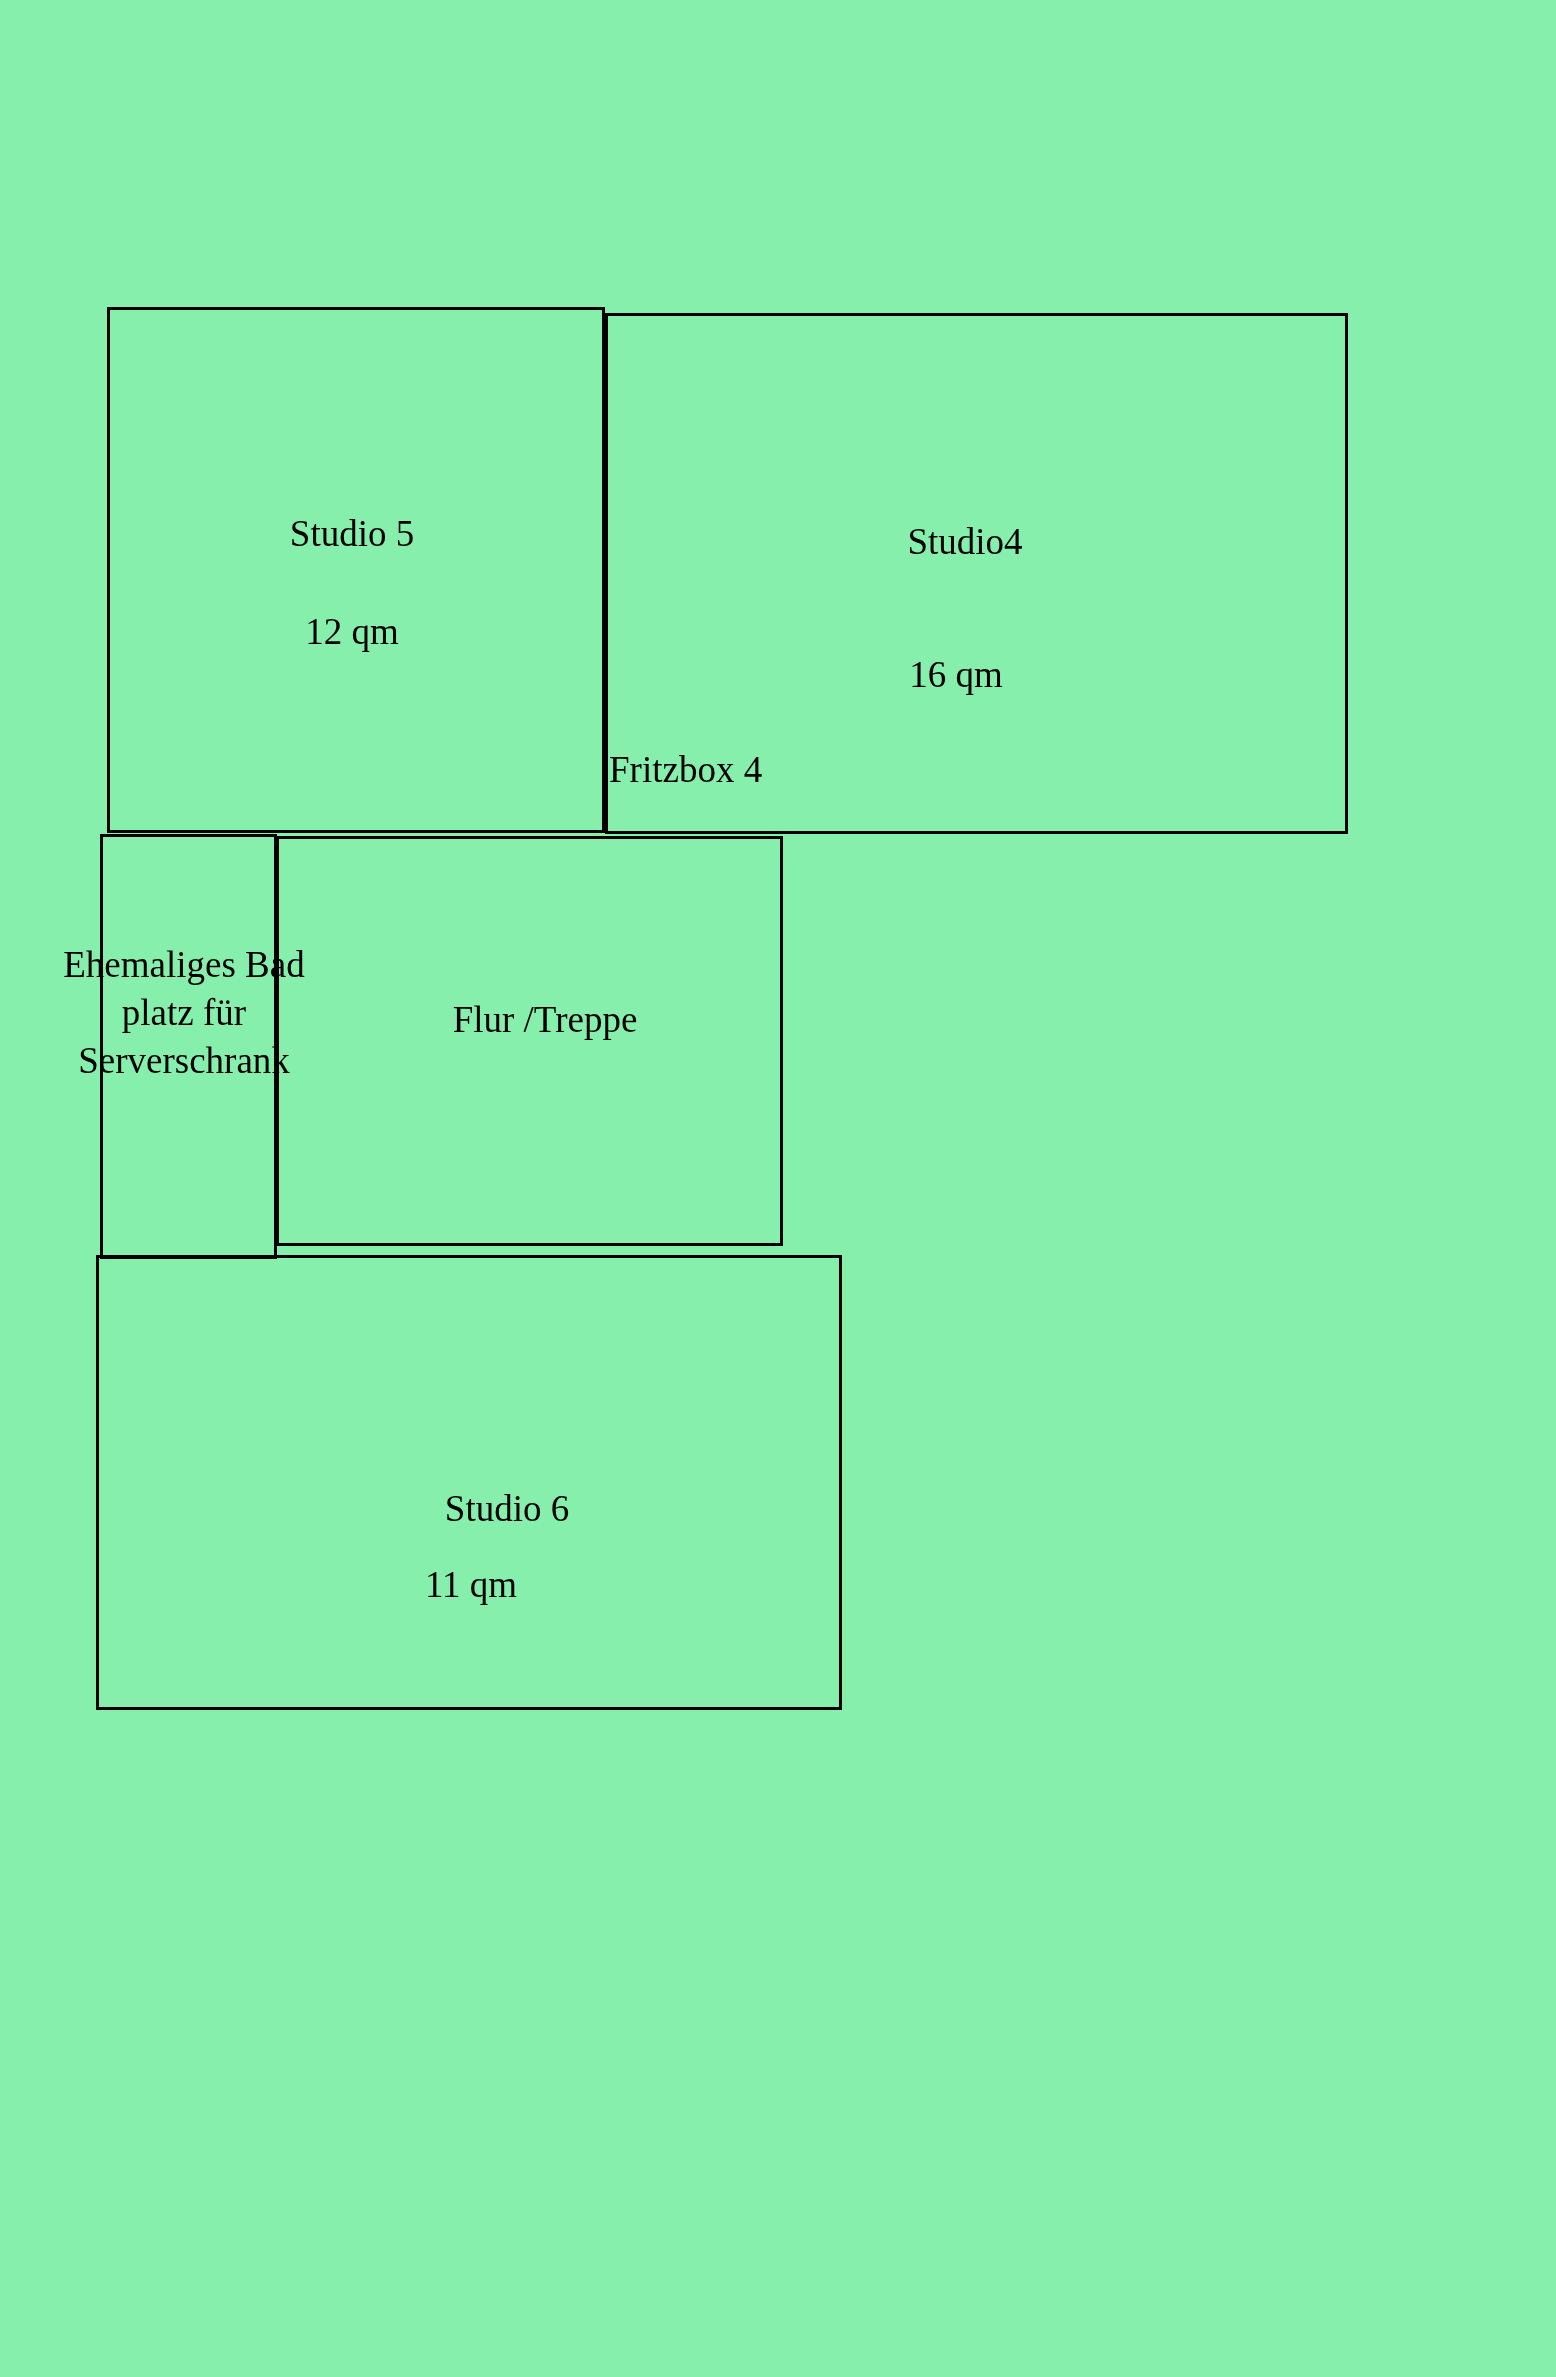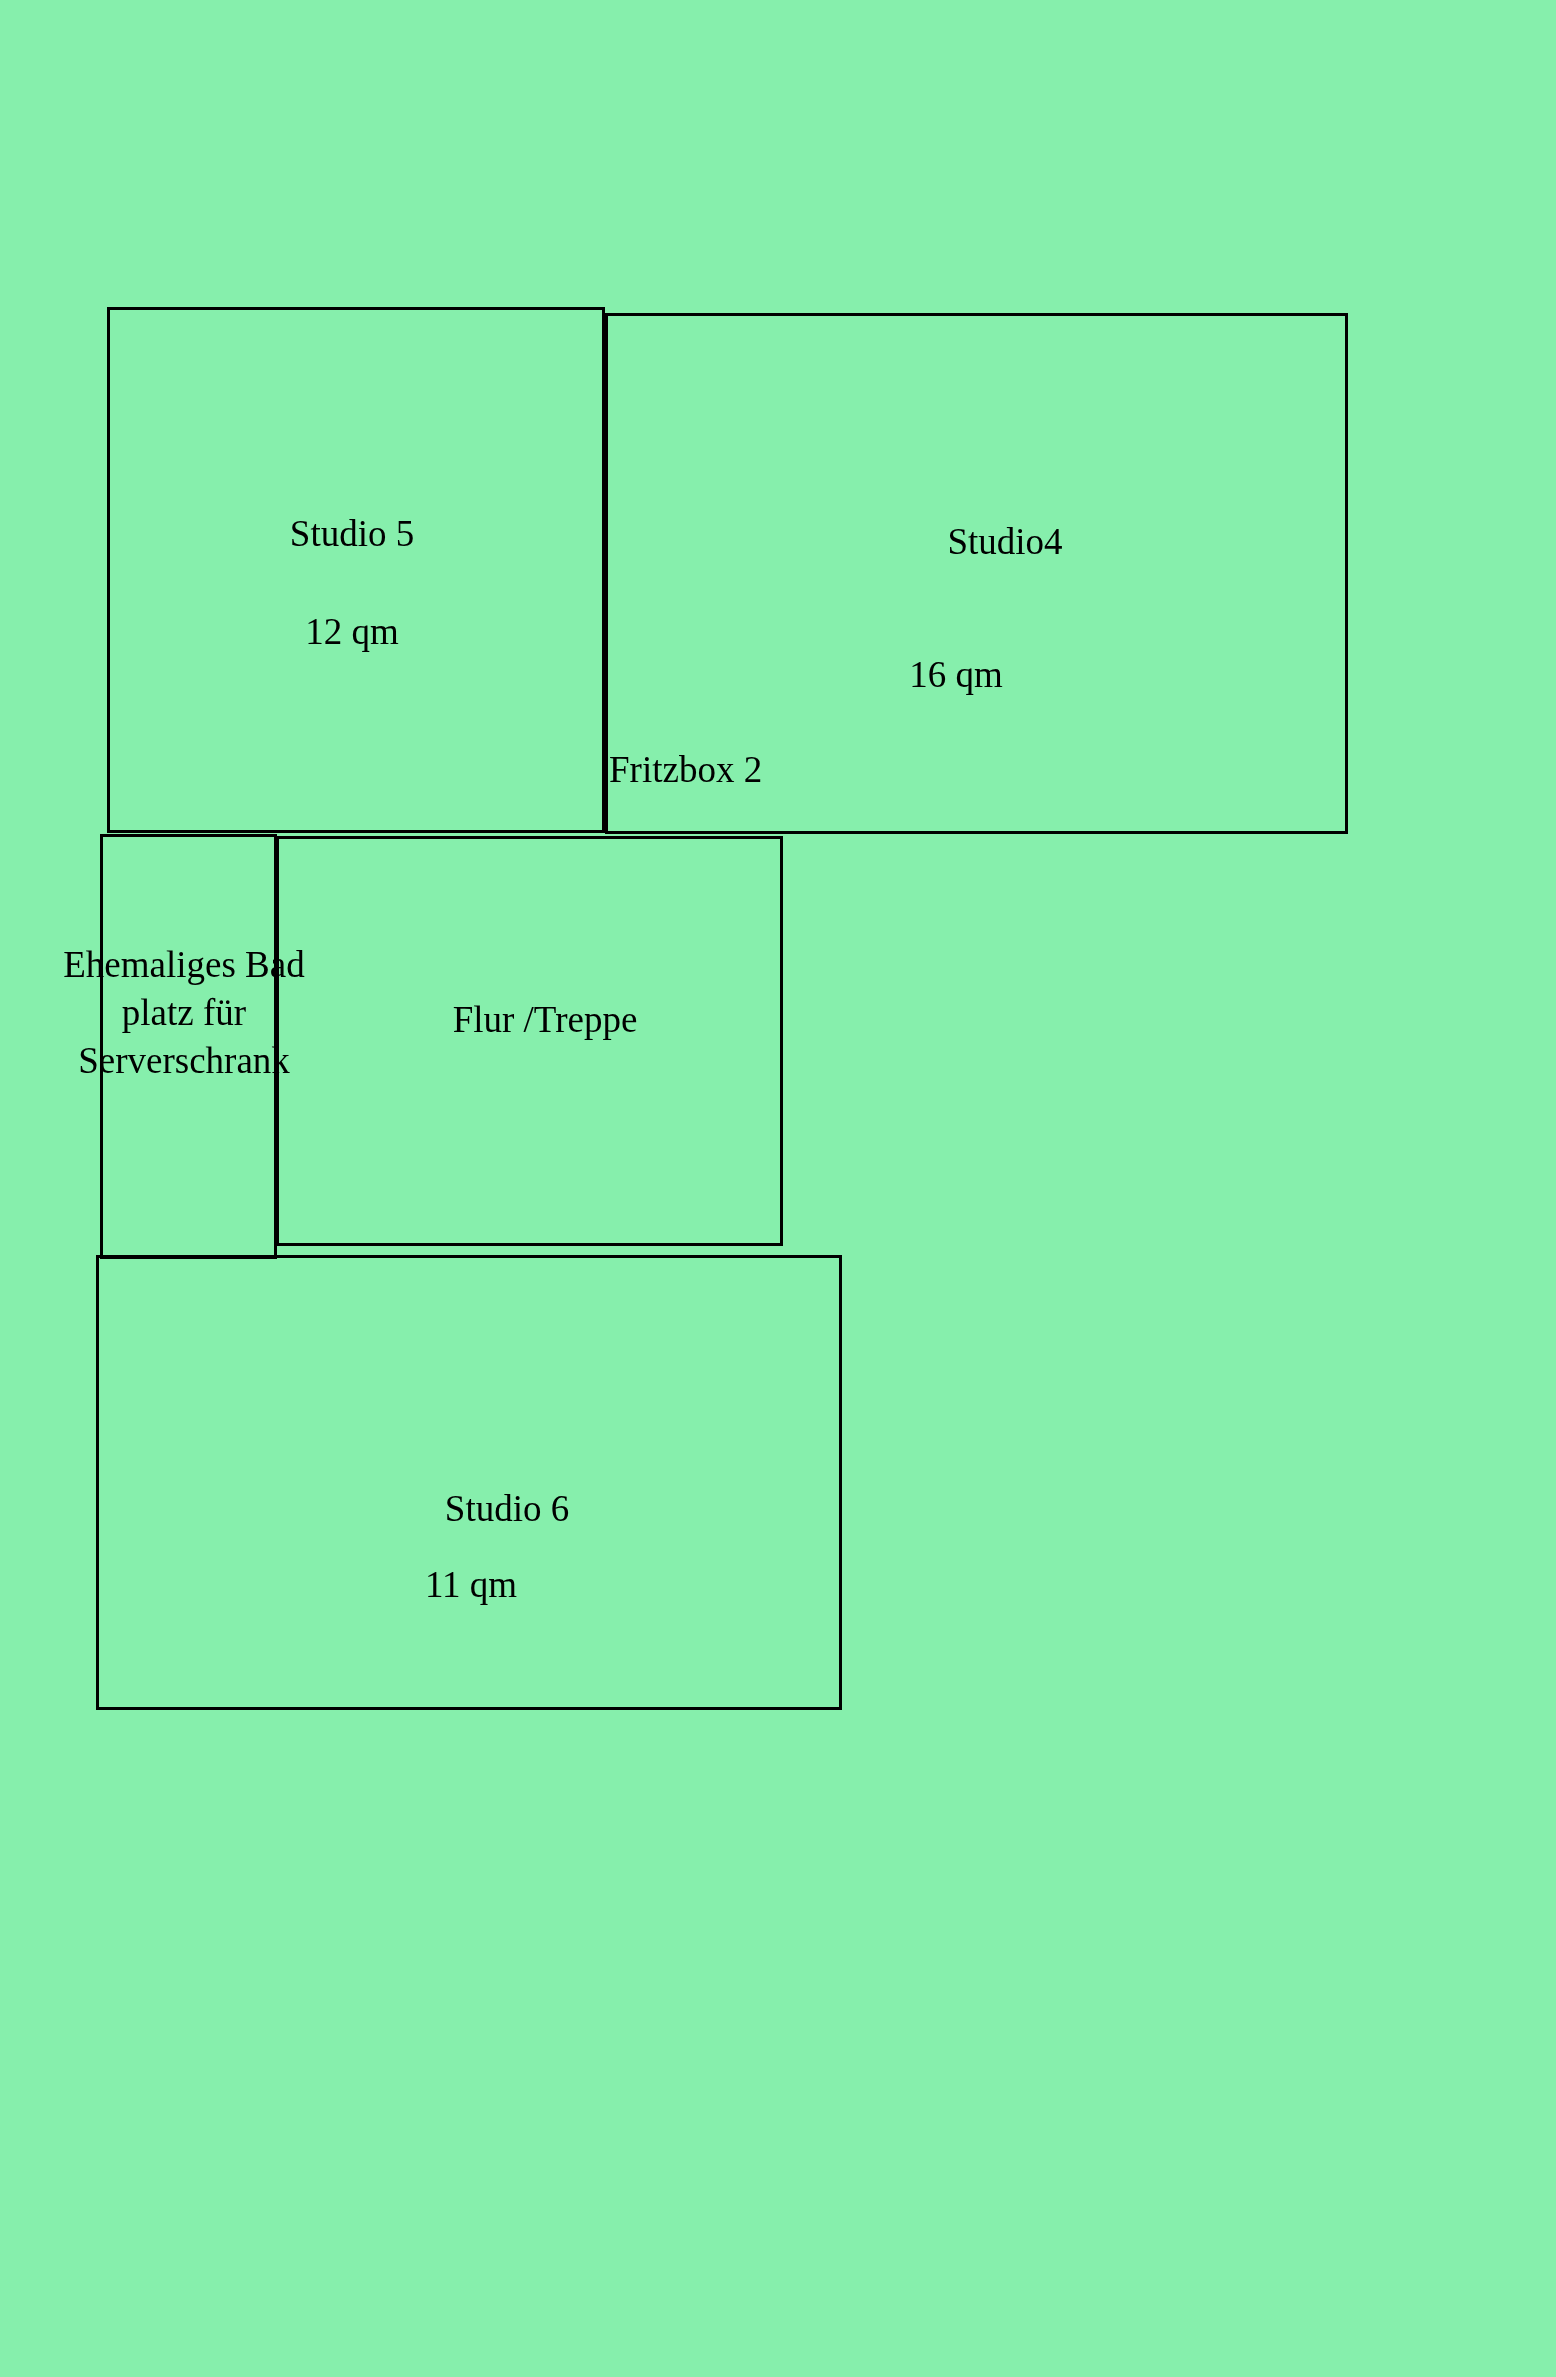--- a/index.html
+++ b/index.html
@@ -32,21 +32,21 @@
     position: absolute;
     font-size: 37px;
     line-height: 37px;
     white-space: nowrap;
     color: #000000;
   }
   .centered { transform: translateX(-50%); text-align: center; }
 
   .lbl-studio5-name { left: 352px;  top: 515px; }
   .lbl-studio5-area { left: 352px;  top: 613px; }
-  .lbl-studio4-name { left: 965px; top: 523px; margin-left: 40px; }
+  .lbl-studio4-name { left: 965px; top: 523px; }
   .lbl-studio4-area { left: 956px; top: 636px; margin-top: 20px; }
   .lbl-fritzbox     { left: 609px;  top: 751px; }
   .lbl-bad          { left: 184px;  top: 941px; line-height: 48px; }
   .lbl-flur         { left: 517px;  top: 1001px; margin-left: 28px; }
   .lbl-studio6-name { left: 471px;  top: 1490px; margin-left: 36px; }
   .lbl-studio6-area { left: 471px;  top: 1566px; }
 </style>
 </head>
 <body>
 
@@ -57,21 +57,21 @@
   <div class="room room-bad"></div>
   <div class="room room-flur"></div>
   <div class="room room-studio6"></div>
 
   <div class="lbl centered lbl-studio5-name">Studio 5</div>
   <div class="lbl centered lbl-studio5-area">12 qm</div>
 
   <div class="lbl centered lbl-studio4-name">Studio4</div>
   <div class="lbl centered lbl-studio4-area">16 qm</div>
 
-  <div class="lbl lbl-fritzbox">Fritzbox 2</div>
+  <div class="lbl lbl-fritzbox">Fritzbox 4</div>
 
   <div class="lbl centered lbl-bad">
     <div>Ehemaliges Bad</div>
     <div>platz für</div>
     <div>Serverschrank</div>
   </div>
 
   <div class="lbl centered lbl-flur">Flur /Treppe</div>
 
   <div class="lbl centered lbl-studio6-name">Studio 6</div>

